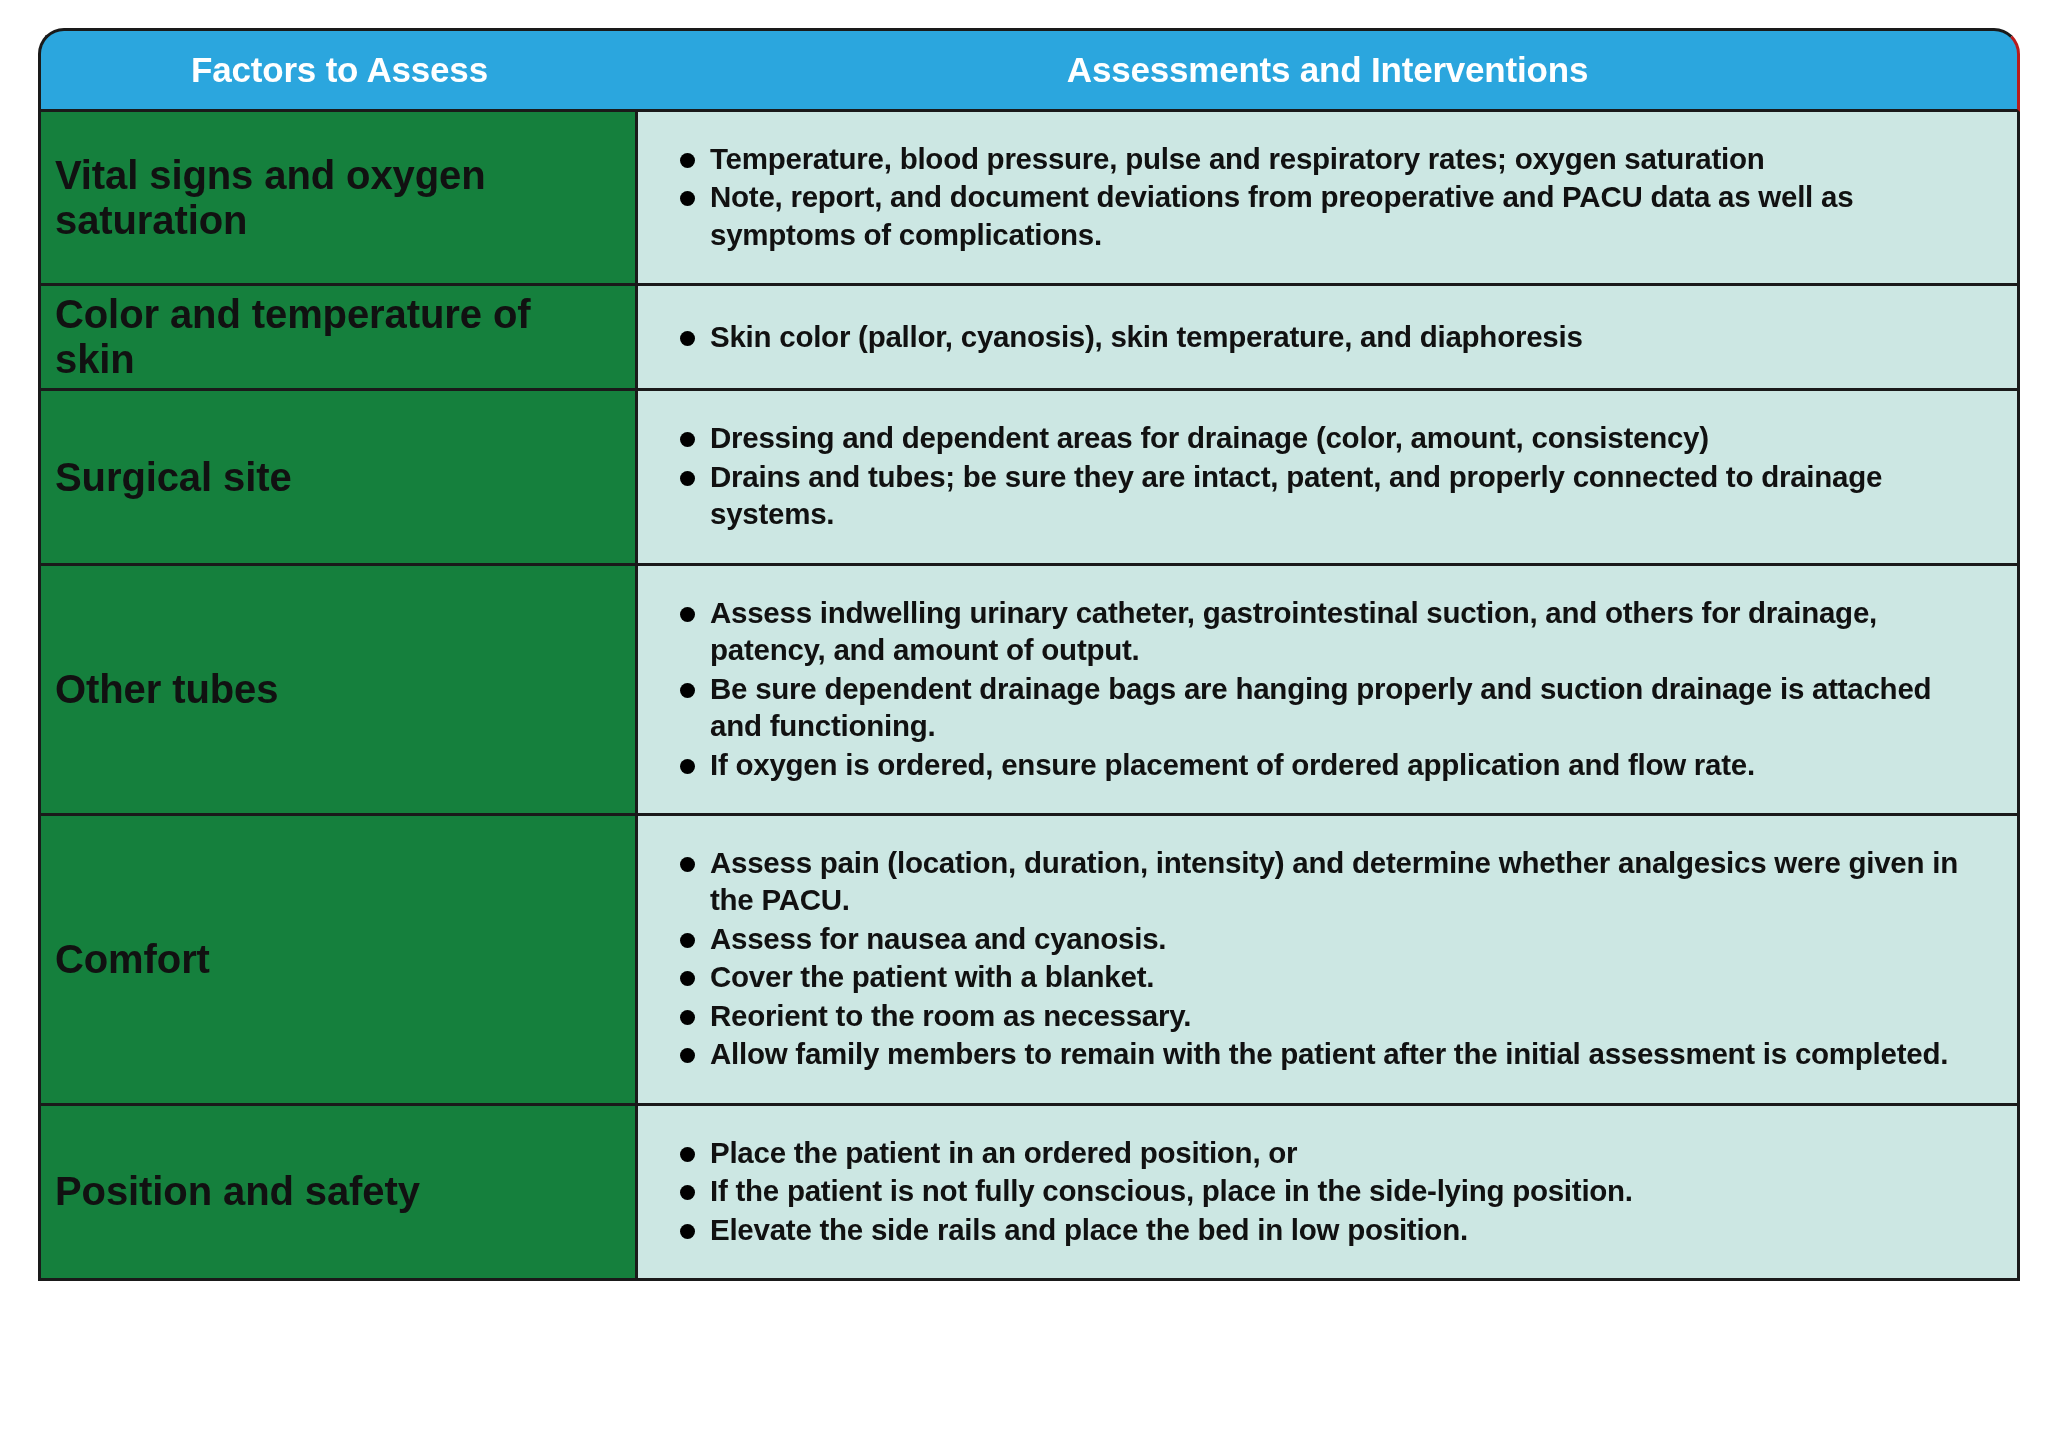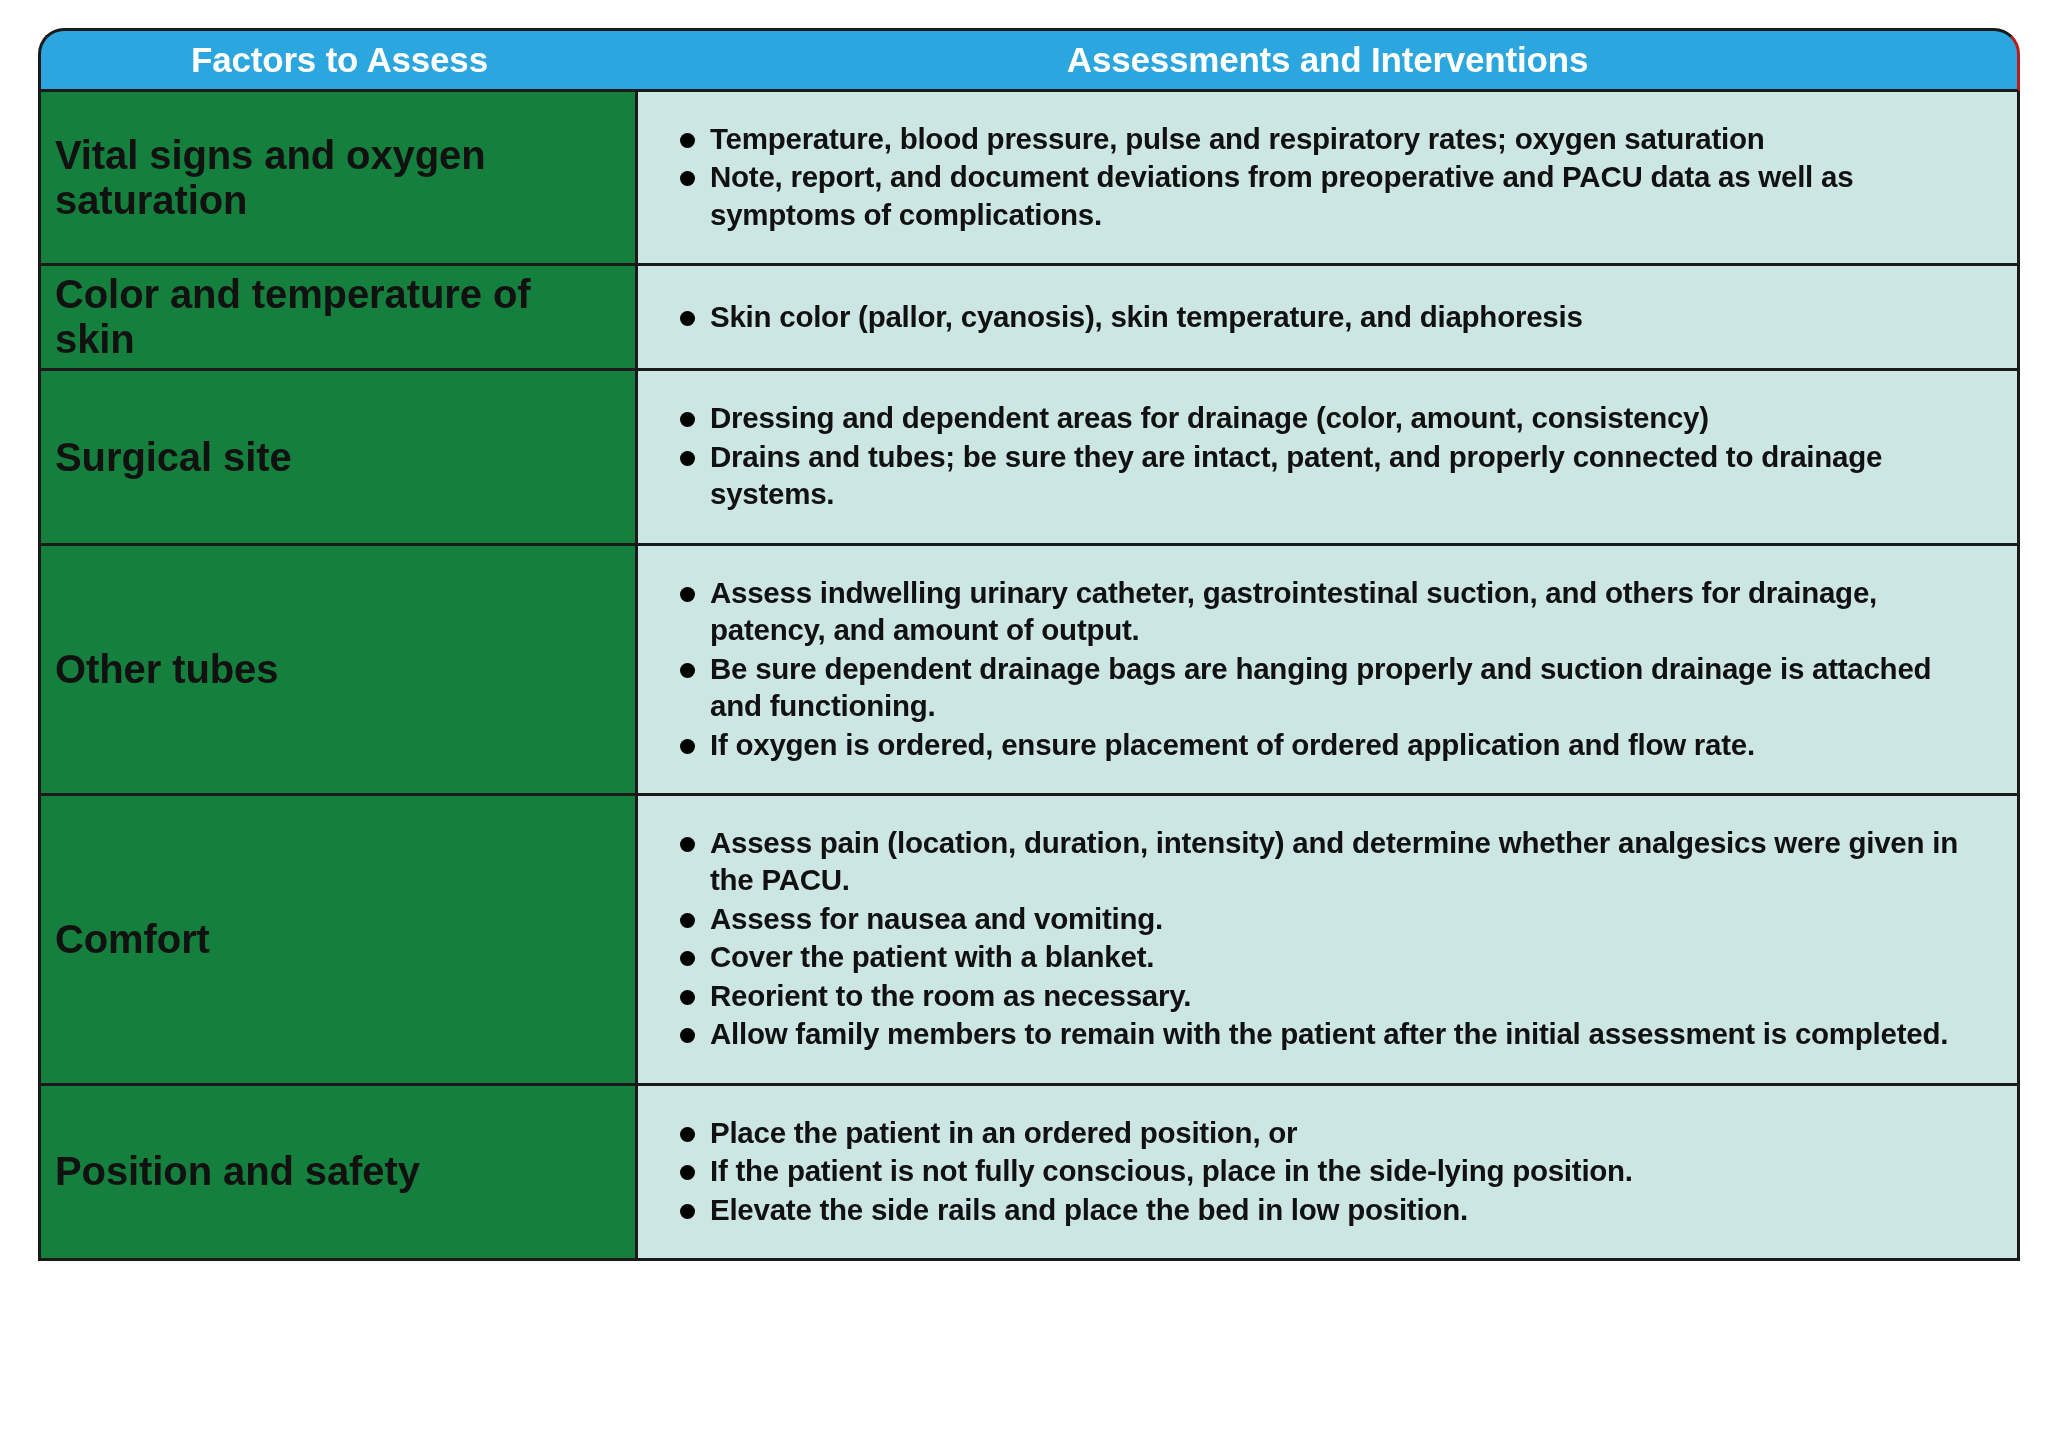--- a/index.html
+++ b/index.html
@@ -30,21 +30,21 @@
     border-radius: 26px 26px 0 0;
   }
 
   
   thead th {
     background: #2BA6DE;
     color: #ffffff;
     font-weight: bold;
     font-size: 35px;
     letter-spacing: -0.2px;
-    height: 64px;
+    height: 84px;
     padding: 0;
     text-align: center;
     vertical-align: middle;
     border-top: 3px solid #1a1a1a;
     border-bottom: 3px solid #1a1a1a;
     box-sizing: border-box;
   }
   thead th.col-left {
     border-left: 3px solid #1a1a1a;
     border-top-left-radius: 26px;
@@ -154,21 +154,21 @@
               <li>Be sure dependent drainage bags are hanging properly and suction drainage is attached and functioning.</li>
               <li>If oxygen is ordered, ensure placement of ordered application and flow rate.</li>
             </ul>
           </td>
         </tr>
         <tr>
           <td class="factor"> Comfort</td>
           <td class="interventions">
             <ul class="bullets">
               <li>Assess pain (location, duration, intensity) and determine whether analgesics were given in the PACU.</li>
-              <li>Assess for nausea and vomiting.</li>
+              <li>Assess for nausea and cyanosis.</li>
               <li>Cover the patient with a blanket.</li>
               <li>Reorient to the room as necessary.</li>
               <li>Allow family members to remain with the patient after the initial assessment is completed.</li>
             </ul>
           </td>
         </tr>
         <tr>
           <td class="factor"> Position and safety</td>
           <td class="interventions">
             <ul class="bullets">

